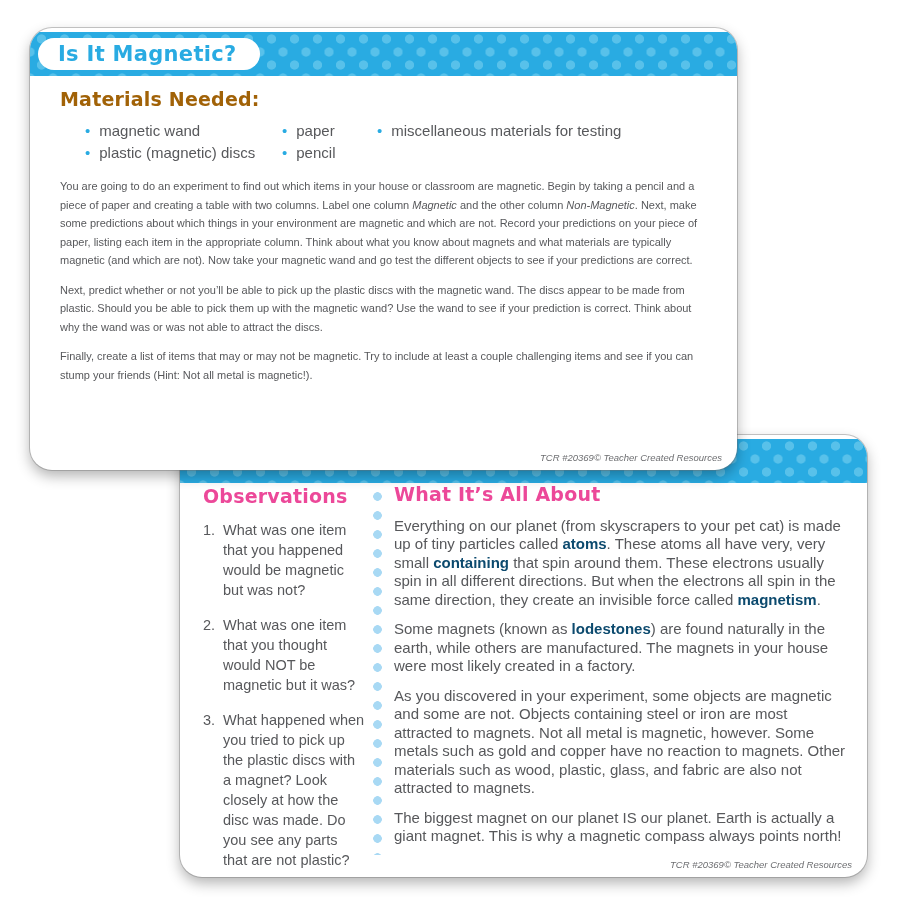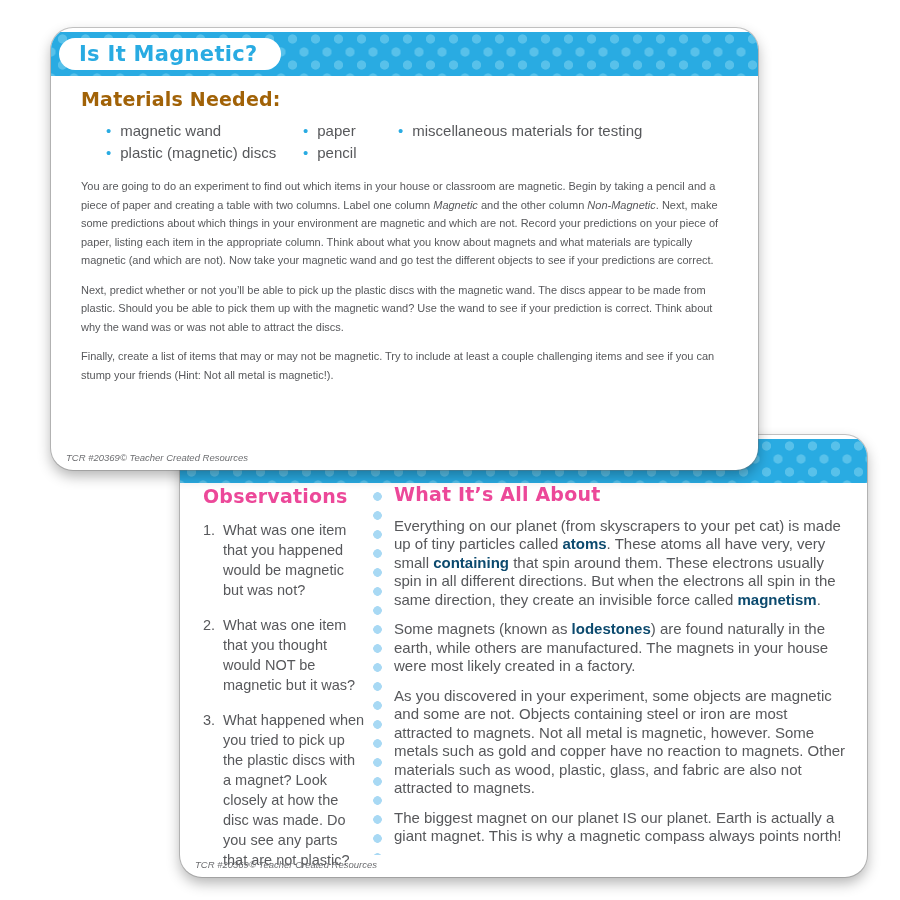--- a/index.html
+++ b/index.html
@@ -14,21 +14,21 @@
   .page { position: relative; width: 900px; height: 900px; }
 
   
   .card {
     position: absolute;
     background: #ffffff;
     border-radius: 22px;
     overflow: hidden;
     box-shadow: 0 0 0 1px rgba(110,110,110,0.38), 0 6px 14px rgba(0,0,0,0.30);
   }
-  .card-front { left: 30px; top: 28px; width: 707px; height: 442px; z-index: 2; margin-left: 21px; }
+  .card-front { left: 30px; top: 28px; width: 707px; height: 442px; z-index: 2; }
   .card-back  { left: 180px; top: 435px; width: 687px; height: 442px; z-index: 1; }
 
   
   .banner {
     position: absolute;
     left: 0; right: 0; top: 4px;
     height: 44px;
     background-color: #29ABE2;
     background-image:
       radial-gradient(circle, #58C1EA 4.2px, transparent 5px),
@@ -128,21 +128,21 @@
     padding-right: 2px;
   }
   .about-col p { margin: 0 0 11px 0; }
   .about-col b, .body-copy b { font-weight: 700; color: #0c4a6e; }
 
   
   .footer {
     position: absolute;
     left: 15px; right: 15px; bottom: 7px;
     display: flex;
-    justify-content: flex-start;
+    justify-content: flex-end;
     font-size: 9.5px;
     font-style: italic;
     color: #6D6E71;
   }
 </style>
 </head>
 <body>
 
 <div class="page">
 

